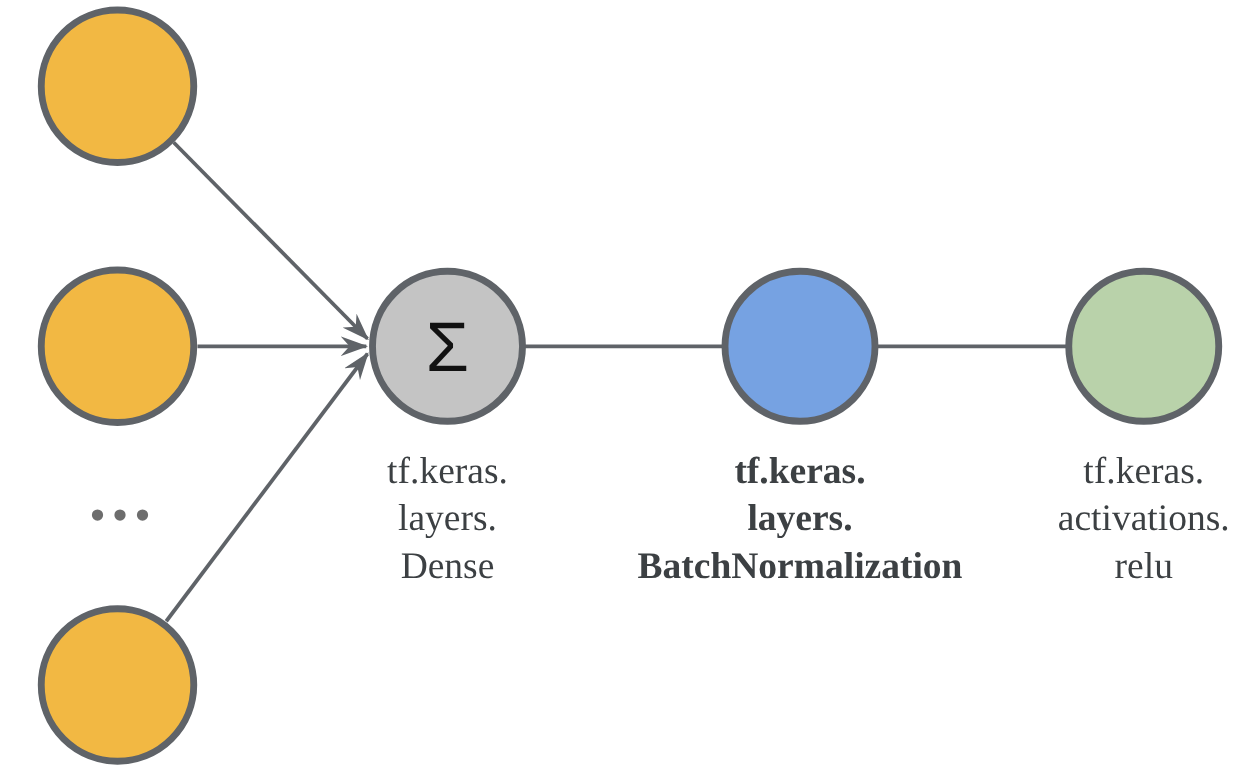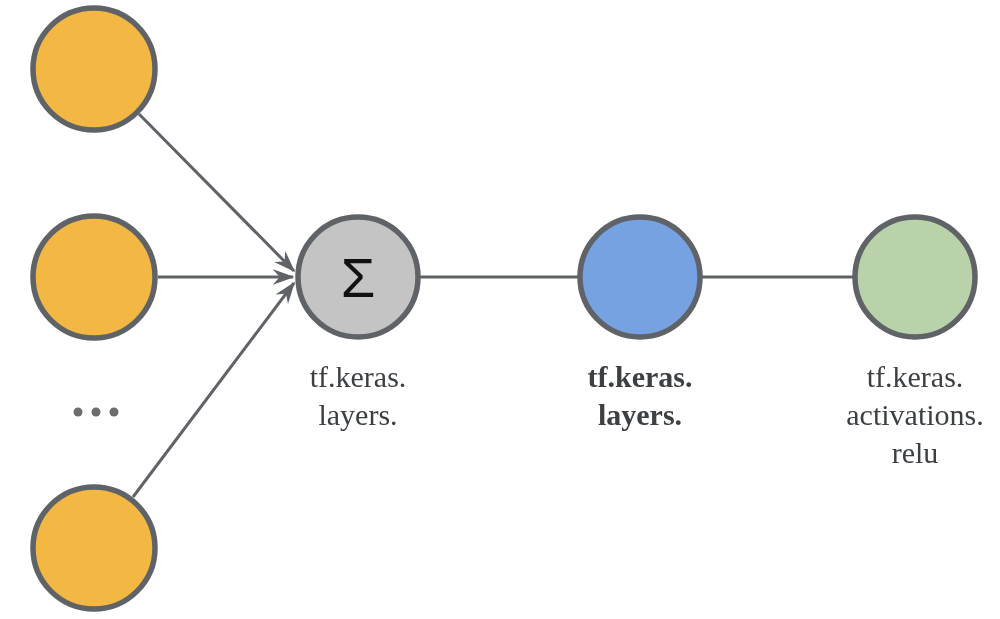--- a/index.html
+++ b/index.html
@@ -87,25 +87,27 @@
     <circle cx="358" cy="277" r="60" stroke-width="5.5" fill="#C4C4C4" stroke="#5F6368"></circle>
     <circle cx="640" cy="277" r="60" stroke-width="5.5" fill="#76A2E2" stroke="#5F6368"></circle>
     <circle cx="915" cy="277" r="60" stroke-width="5.5" fill="#B9D2AA" stroke="#5F6368"></circle>
   </svg>
 
   <div class="sigma">Σ</div>
 
   <div class="node-label" id="dense-label">
     <span>tf.keras.</span>
     <span>layers.</span>
+    <span>Dense</span>
   </div>
 
   <div class="node-label" id="batchnorm-label">
     <span>tf.keras.</span>
     <span>layers.</span>
+    <span>BatchNormalization</span>
   </div>
 
   <div class="node-label" id="relu-label">
     <span>tf.keras.</span>
     <span>activations.</span>
     <span>relu</span>
   </div>
 
 </div>
 

